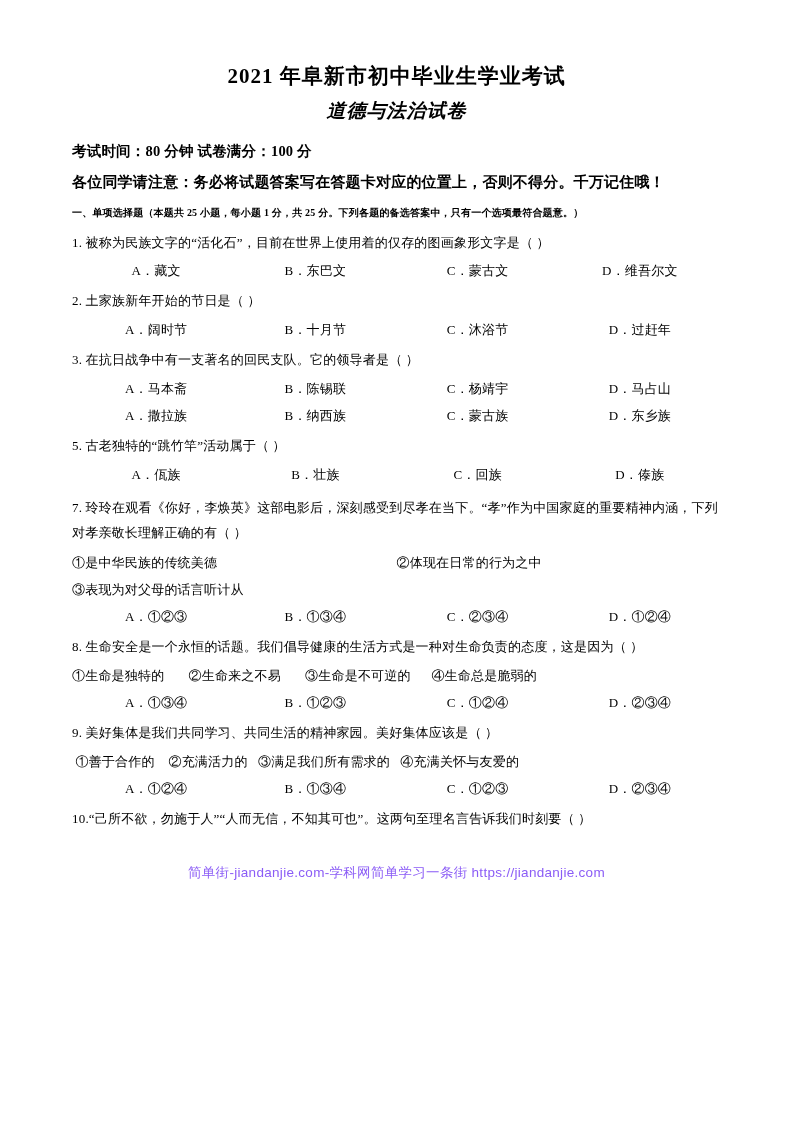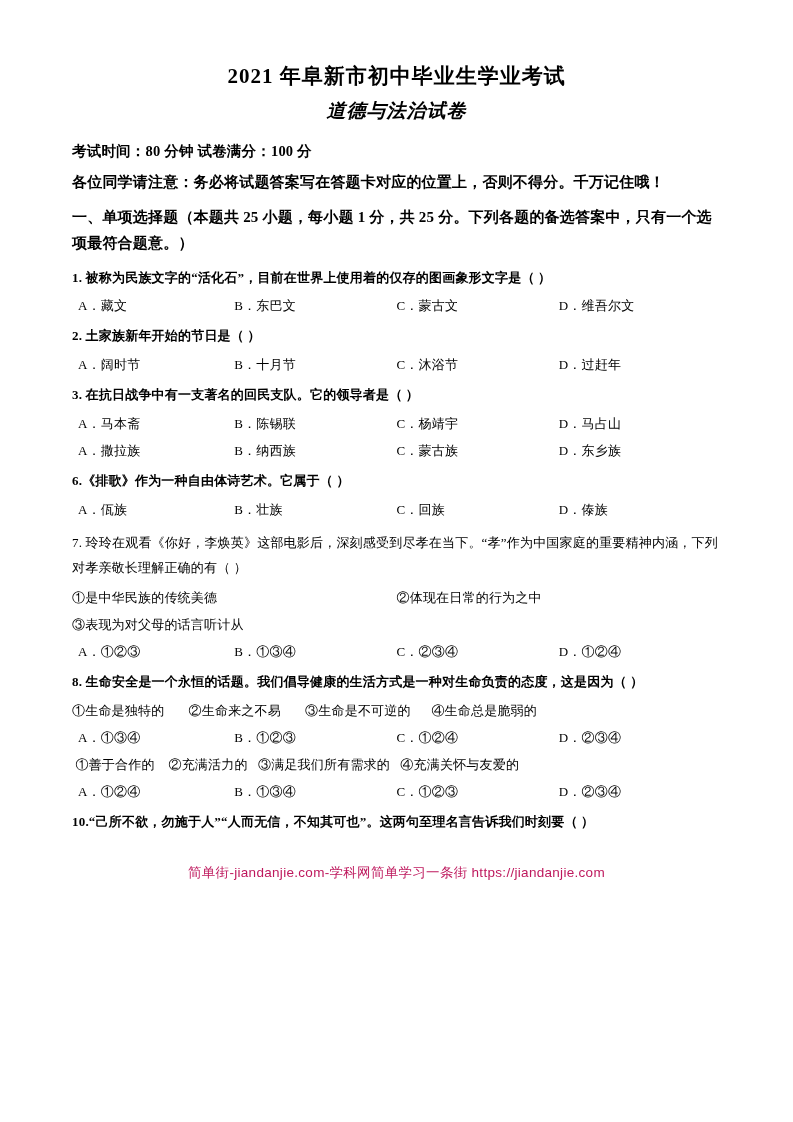--- a/index.html
+++ b/index.html
@@ -44,48 +44,48 @@
     margin-bottom: 12px;
     letter-spacing: 0.2px;
   }
   .notice {
     font-size: 15px;
     font-weight: bold;
     margin-bottom: 12px;
     letter-spacing: 0.2px;
   }
   .sec-head {
-    font-size: 15px;
+    font-size: 10px;
     font-weight: bold;
     line-height: 1.75;
     margin-bottom: 8px;
     letter-spacing: 0.2px;
   }
   .q {
     font-size: 13px;
     line-height: 1.6;
     margin-top: 11px;
     letter-spacing: 0.2px;
-    font-weight: bold;
   }
   .q-multiline {
     font-size: 13px;
     line-height: 1.95;
     margin-top: 11px;
     letter-spacing: 0.2px;
   }
   .opts {
     display: flex;
     font-size: 13px;
     margin-top: 9px;
     letter-spacing: 0.2px;
   }
   .opts > div {
     width: 25%;
     box-sizing: border-box;
+    text-align: center;
   }
   .opts.indent > div:first-child {
     padding-left: 6px;
   }
   .subopts {
     display: flex;
     font-size: 13px;
     margin-top: 9px;
     letter-spacing: 0.2px;
     justify-content: space-between;
@@ -100,21 +100,21 @@
     letter-spacing: 0.2px;
     white-space: pre;
   }
   .footer {
     position: absolute;
     left: 0;
     right: 0;
     bottom: 22px;
     text-align: center;
     font-size: 13.5px;
-    color: #be185d;
+    color: #8b5cf6;
     font-family: "Liberation Sans", sans-serif;
     letter-spacing: 0.3px;
   }
 </style>
 </head>
 <body>
 
 <div class="page">
 
   <div class="title1">2021 年阜新市初中毕业生学业考试</div>
@@ -148,22 +148,22 @@
     <div>D．马占山</div>
   </div>
 
   <div class="opts indent">
     <div>A．撒拉族</div>
     <div>B．纳西族</div>
     <div>C．蒙古族</div>
     <div>D．东乡族</div>
   </div>
 
-
-  <div class="q">6.《排歌》作为一种自由体诗艺术。它属于（      ）</div>
+  <div class="q">5. 古老独特的“跳竹竿”活动属于（      ）</div>
+
   <div class="opts indent">
     <div>A．佤族</div>
     <div>B．壮族</div>
     <div>C．回族</div>
     <div>D．傣族</div>
   </div>
 
   <div class="q-multiline">7. 玲玲在观看《你好，李焕英》这部电影后，深刻感受到尽孝在当下。“孝”作为中国家庭的重要精神内涵，下列对孝亲敬长理解正确的有（      ）</div>
   <div class="subopts">
     <div>①是中华民族的传统美德</div>
@@ -181,20 +181,21 @@
 
   <div class="q">8. 生命安全是一个永恒的话题。我们倡导健康的生活方式是一种对生命负责的态度，这是因为（      ）</div>
   <div class="inline-subs">①生命是独特的       ②生命来之不易       ③生命是不可逆的      ④生命总是脆弱的</div>
   <div class="opts indent">
     <div>A．①③④</div>
     <div>B．①②③</div>
     <div>C．①②④</div>
     <div>D．②③④</div>
   </div>
 
+  <div class="q">9. 美好集体是我们共同学习、共同生活的精神家园。美好集体应该是（      ）</div>
   <div class="inline-subs"> ①善于合作的    ②充满活力的   ③满足我们所有需求的   ④充满关怀与友爱的</div>
   <div class="opts indent">
     <div>A．①②④</div>
     <div>B．①③④</div>
     <div>C．①②③</div>
     <div>D．②③④</div>
   </div>
 
   <div class="q">10.“己所不欲，勿施于人”“人而无信，不知其可也”。这两句至理名言告诉我们时刻要（      ）</div>
 

